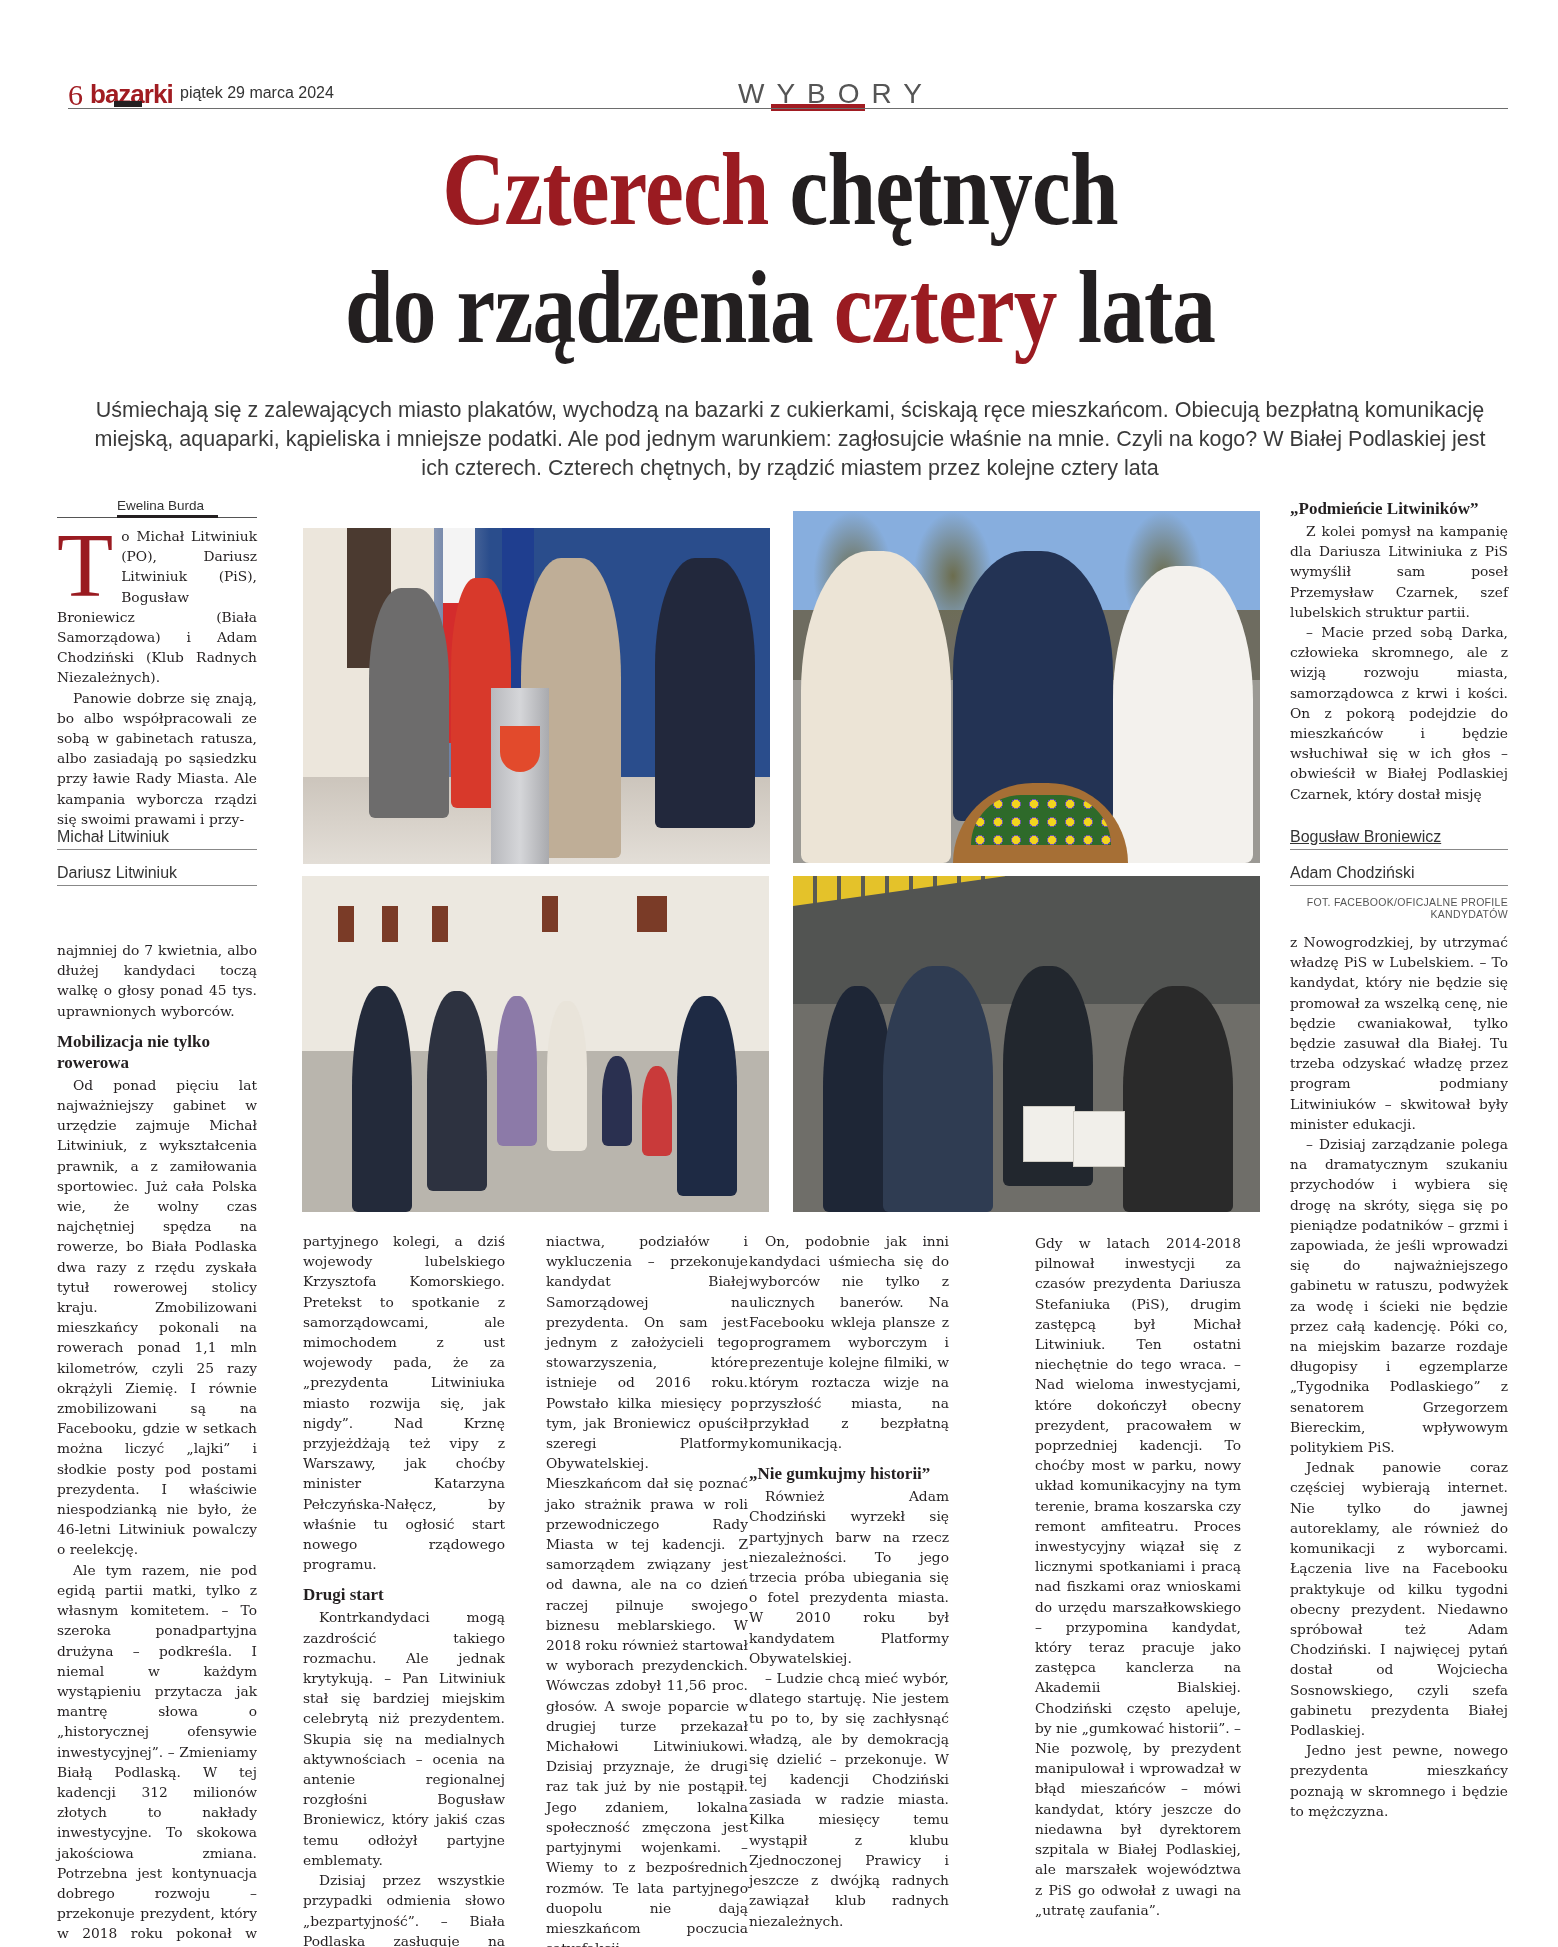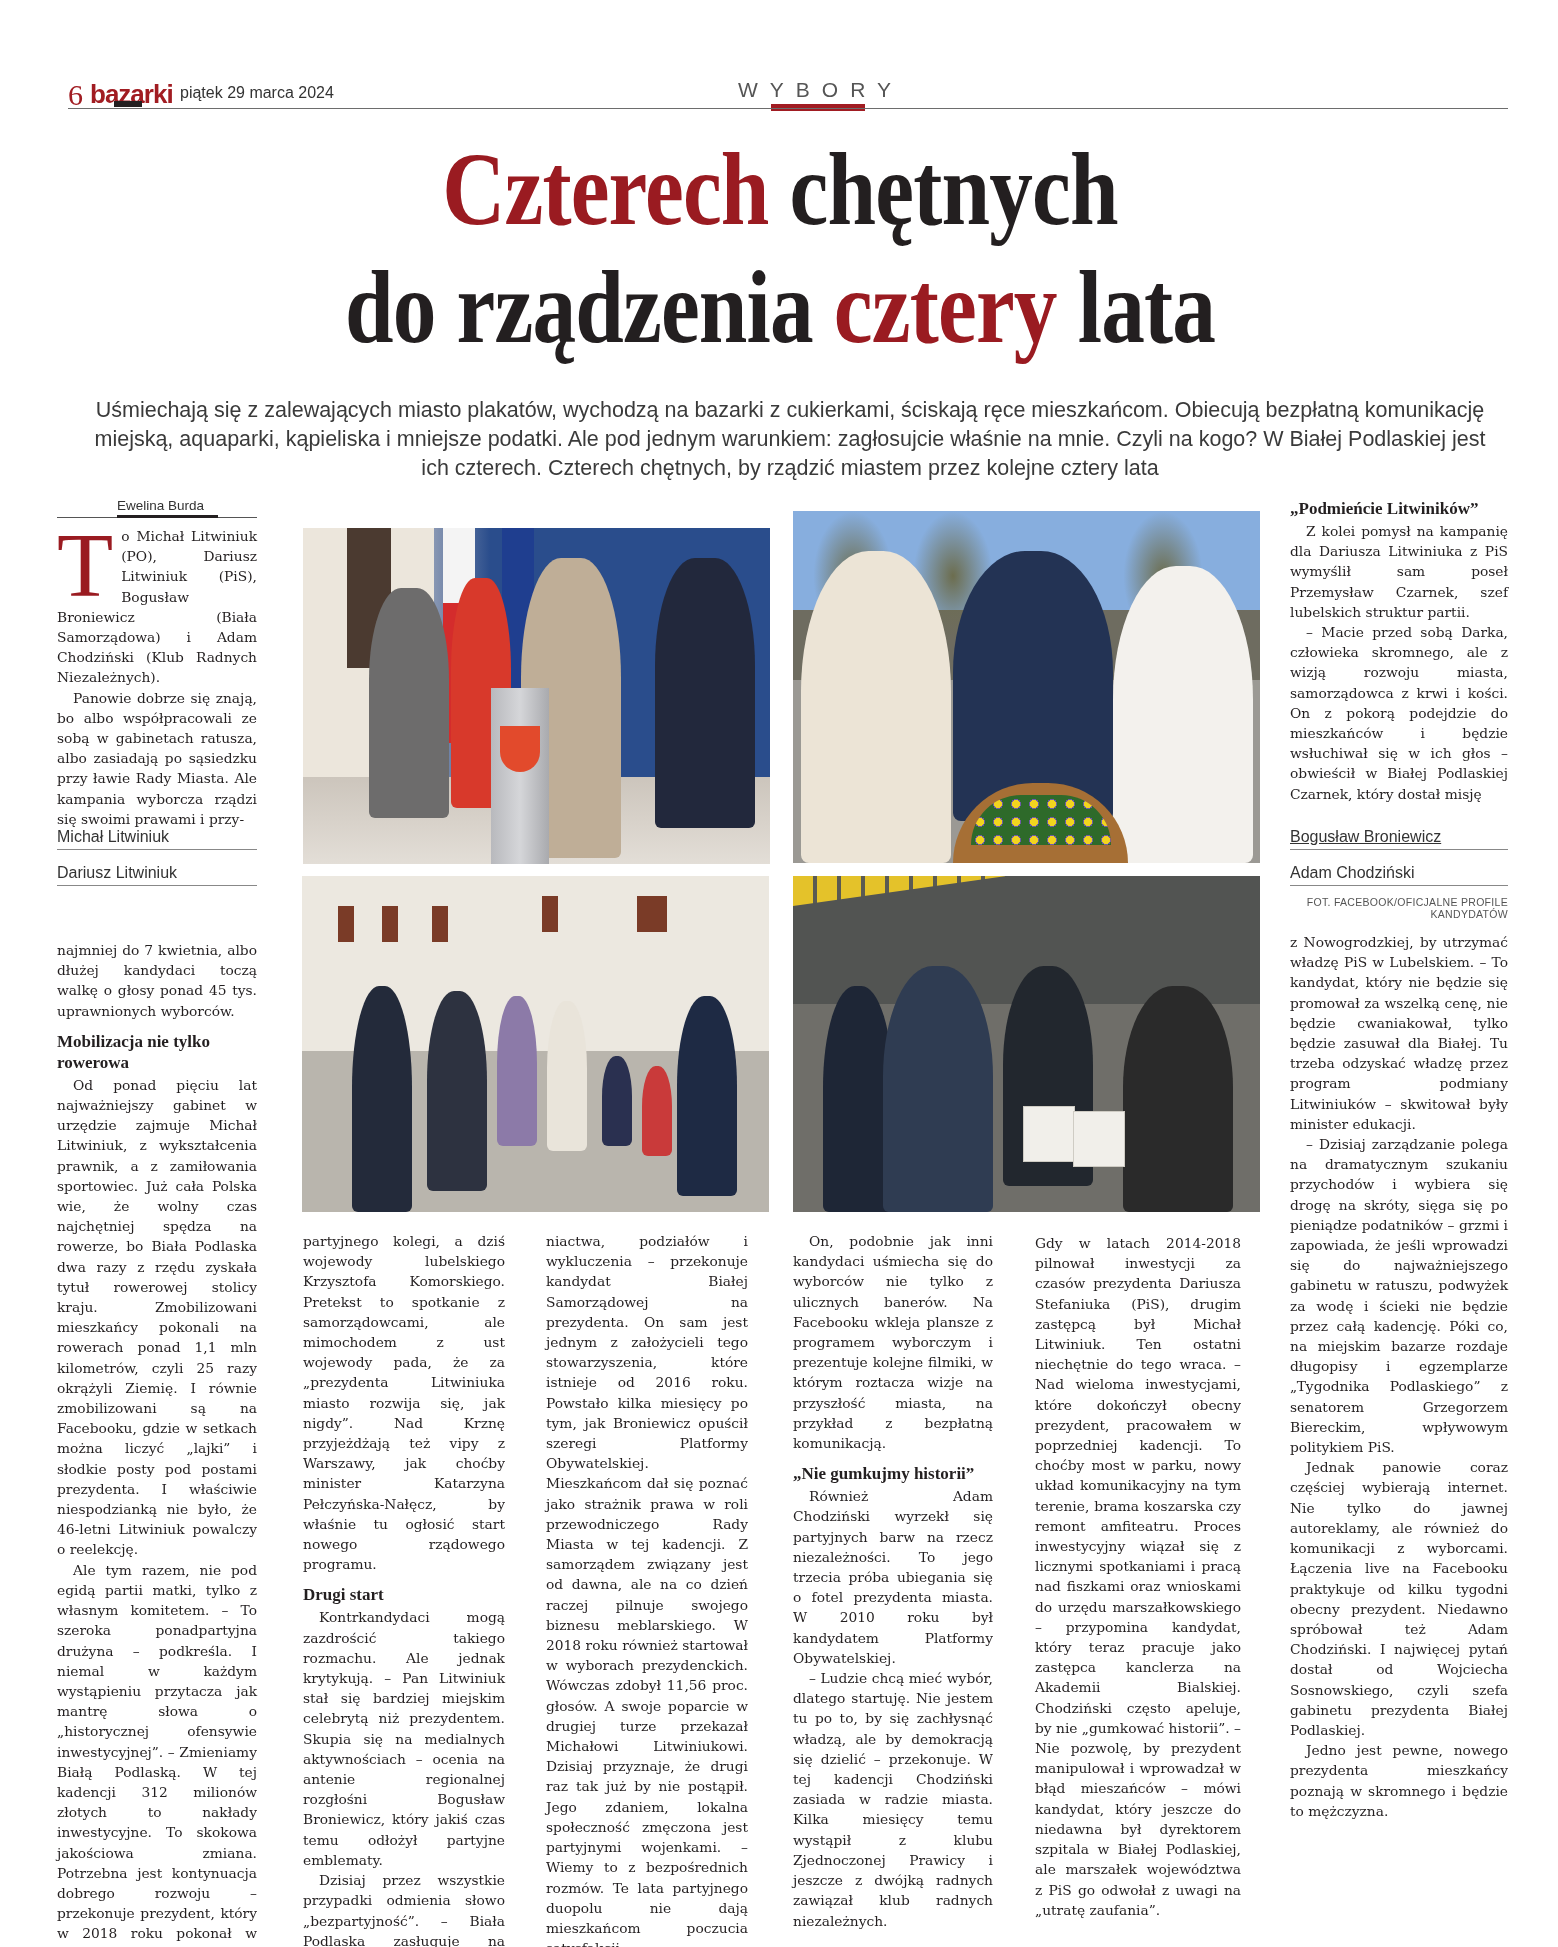--- a/index.html
+++ b/index.html
@@ -6,21 +6,21 @@
   html, body { width: 1558px; height: 1947px; background: #ffffff; overflow: hidden; }
   body { position: relative; font-family: "DejaVu Serif", serif; color: #231f20; }
 
   
   .masthead { position: absolute; left: 68px; top: 80px; width: 1440px; height: 30px; }
   .masthead .rule { position: absolute; left: 0; right: 0; top: 28px; height: 1px; background: #6d6d6d; }
   .page-num { position: absolute; left: 0; top: 0; font-family: "Liberation Serif", serif; font-size: 30px; line-height: 30px; color: #a11c22; }
   .logo { position: absolute; left: 22px; top: 0; font-family: "Liberation Sans", sans-serif; font-weight: bold; font-size: 26px; line-height: 28px; color: #a11c22; letter-spacing: -1px; }
   .logo .sub { position: absolute; left: 24px; top: 21px; width: 28px; height: 6px; background: #231f20; }
   .date { position: absolute; left: 112px; top: 4px; font-family: "Liberation Sans", sans-serif; font-size: 16px; color: #333; }
-  .section { position: absolute; left: 670px; top: -2px; width: 160px; text-align: center; font-family: "Liberation Sans", sans-serif; font-size: 21px; letter-spacing: 12px; color: #555; font-weight: 300; }
+  .section { position: absolute; left: 670px; top: -2px; width: 160px; text-align: center; font-family: "Liberation Sans", sans-serif; font-size: 28px; letter-spacing: 12px; color: #555; font-weight: 300; }
   .section-bar { position: absolute; left: 703px; top: 24px; width: 94px; height: 7px; background: #a11c22; }
 
   
   .headline { position: absolute; left: 60px; top: 130px; width: 1440px; text-align: center;
     font-family: "Liberation Serif", serif; font-size: 104px; line-height: 118px; color: #231f20;
     transform: scaleX(0.84); transform-origin: center top; letter-spacing: -1px; }
   .headline .red { color: #9a1b21; }
 
   
   .lead { position: absolute; left: 78px; top: 396px; width: 1424px; text-align: center;
@@ -176,21 +176,21 @@
   <p class="noindent">partyjnego kolegi, a dziś wojewody lubelskiego Krzysztofa Komorskiego. Pretekst to spotkanie z samorządowcami, ale mimochodem z ust wojewody pada, że za „prezydenta Litwiniuka miasto rozwija się, jak nigdy”. Nad Krznę przyjeżdżają też vipy z Warszawy, jak choćby minister Katarzyna Pełczyńska-Nałęcz, by właśnie tu ogłosić start nowego rządowego programu.</p>
   <h3>Drugi start</h3>
   <p>Kontrkandydaci mogą zazdrościć takiego rozmachu. Ale jednak krytykują. – Pan Litwiniuk stał się bardziej miejskim celebrytą niż prezydentem. Skupia się na medialnych aktywnościach – ocenia na antenie regionalnej rozgłośni Bogusław Broniewicz, który jakiś czas temu odłożył partyjne emblematy.</p>
   <p>Dzisiaj przez wszystkie przypadki odmienia słowo „bezpartyjność”. – Biała Podlaska zasługuje na zrównoważony rozwój, wolny od partyj-</p>
 </div>
 
 <div class="col" style="left:546px; top:1231px; width:202px;">
   <p class="noindent">niactwa, podziałów i wykluczenia – przekonuje kandydat Białej Samorządowej na prezydenta. On sam jest jednym z założycieli tego stowarzyszenia, które istnieje od 2016 roku. Powstało kilka miesięcy po tym, jak Broniewicz opuścił szeregi Platformy Obywatelskiej. Mieszkańcom dał się poznać jako strażnik prawa w roli przewodniczego Rady Miasta w tej kadencji. Z samorządem związany jest od dawna, ale na co dzień raczej pilnuje swojego biznesu meblarskiego. W 2018 roku również startował w wyborach prezydenckich. Wówczas zdobył 11,56 proc. głosów. A swoje poparcie w drugiej turze przekazał Michałowi Litwiniukowi. Dzisiaj przyznaje, że drugi raz tak już by nie postąpił. Jego zdaniem, lokalna społeczność zmęczona jest partyjnymi wojenkami. – Wiemy to z bezpośrednich rozmów. Te lata partyjnego duopolu nie dają mieszkańcom poczucia satysfakcji.</p>
 </div>
 
-<div class="col" style="left:793px; top:1231px; width:200px;">
+<div class="col" style="left:749px; top:1231px; width:200px;">
   <p>On, podobnie jak inni kandydaci uśmiecha się do wyborców nie tylko z ulicznych banerów. Na Facebooku wkleja plansze z programem wyborczym i prezentuje kolejne filmiki, w którym roztacza wizje na przyszłość miasta, na przykład z bezpłatną komunikacją.</p>
   <h3>„Nie gumkujmy historii”</h3>
   <p>Również Adam Chodziński wyrzekł się partyjnych barw na rzecz niezależności. To jego trzecia próba ubiegania się o fotel prezydenta miasta. W 2010 roku był kandydatem Platformy Obywatelskiej.</p>
   <p>– Ludzie chcą mieć wybór, dlatego startuję. Nie jestem tu po to, by się zachłysnąć władzą, ale by demokracją się dzielić – przekonuje. W tej kadencji Chodziński zasiada w radzie miasta. Kilka miesięcy temu wystąpił z klubu Zjednoczonej Prawicy i jeszcze z dwójką radnych zawiązał klub radnych niezależnych.</p>
 </div>
 
 <div class="col" style="left:1035px; top:1233px; width:206px;">
   <p class="noindent">Gdy w latach 2014-2018 pilnował inwestycji za czasów prezydenta Dariusza Stefaniuka (PiS), drugim zastępcą był Michał Litwiniuk. Ten ostatni niechętnie do tego wraca. – Nad wieloma inwestycjami, które dokończył obecny prezydent, pracowałem w poprzedniej kadencji. To choćby most w parku, nowy układ komunikacyjny na tym terenie, brama koszarska czy remont amfiteatru. Proces inwestycyjny wiązał się z licznymi spotkaniami i pracą nad fiszkami oraz wnioskami do urzędu marszałkowskiego – przypomina kandydat, który teraz pracuje jako zastępca kanclerza na Akademii Bialskiej. Chodziński często apeluje, by nie „gumkować historii”. – Nie pozwolę, by prezydent manipulował i wprowadzał w błąd mieszańców – mówi kandydat, który jeszcze do niedawna był dyrektorem szpitala w Białej Podlaskiej, ale marszałek województwa z PiS go odwołał z uwagi na „utratę zaufania”.</p>
 </div>
 

